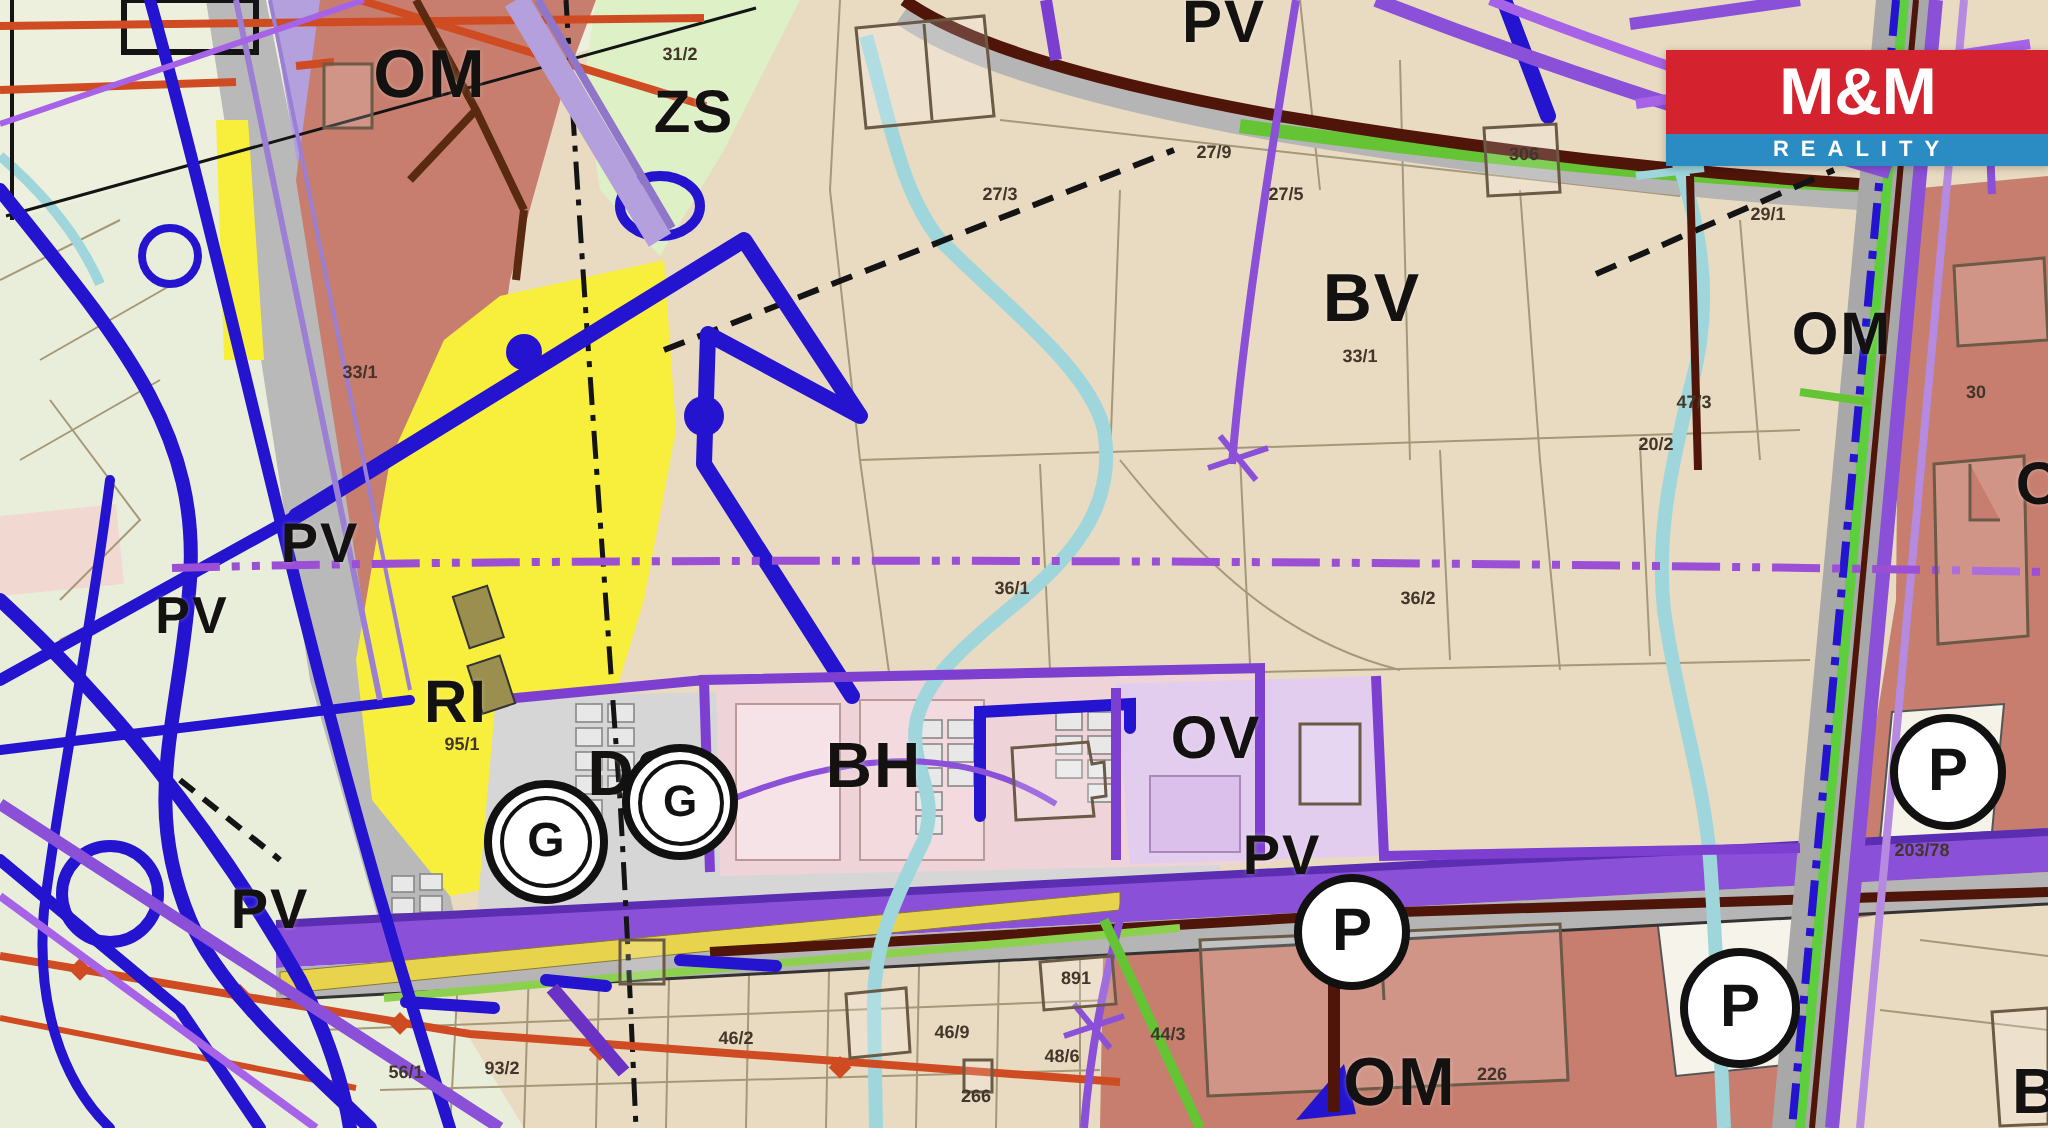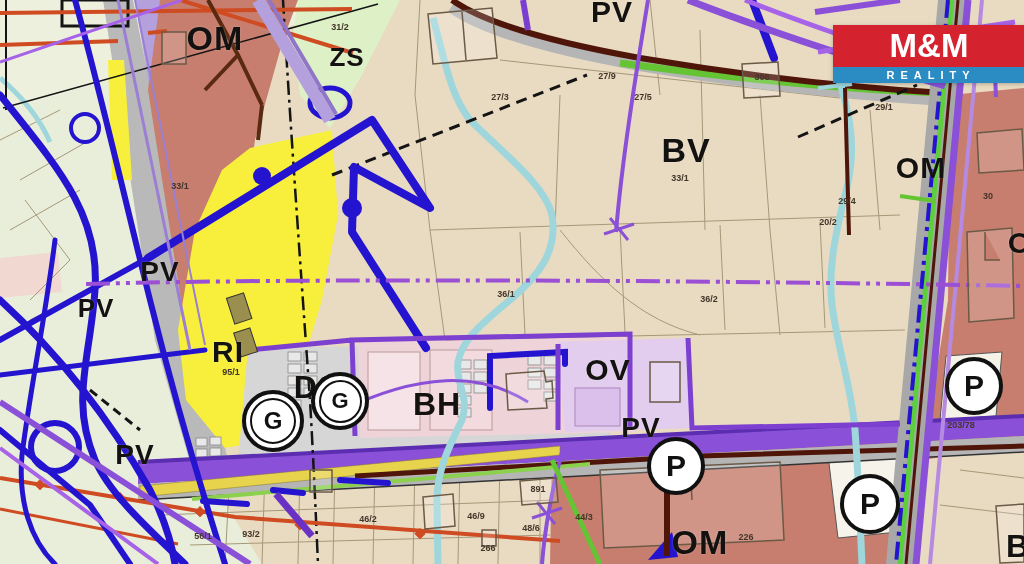--- a/index.html
+++ b/index.html
@@ -256,46 +256,46 @@
     <circle cx="262" cy="176" r="9" fill="#2414cf"></circle>
     <circle cx="352" cy="208" r="10" fill="#2414cf"></circle>
     <polygon points="648,560 672,532 678,557" fill="#2414cf"></polygon>
     <path d="M667,448 L667,556" stroke="#4f1509" stroke-width="6"></path>
     <path d="M845,88 L849,235" stroke="#4f1509" stroke-width="4"></path>
     <path d="M208,0 L238,55 L262,105 M238,55 L205,90 M262,105 L258,140" stroke="#5a2a10" stroke-width="4" fill="none"></path>
   </g>
 </svg>
 
   <span class="zl" style="left:215px;top:38px;font-size:34px">OM</span>
-  <span class="zl" style="left:347px;top:57px;font-size:26px">ZS</span>
+  <span class="zl" style="left:347px;top:57px;font-size:30px">ZS</span>
   <span class="zl" style="left:612px;top:12px;font-size:30px">PV</span>
   <span class="zl" style="left:686px;top:150px;font-size:34px">BV</span>
   <span class="zl" style="left:921px;top:168px;font-size:30px">OM</span>
   <span class="zl" style="left:160px;top:272px;font-size:28px">PV</span>
   <span class="zl" style="left:96px;top:308px;font-size:26px">PV</span>
   <span class="zl" style="left:228px;top:352px;font-size:30px">RI</span>
   <span class="zl" style="left:317px;top:387px;font-size:32px">DS</span>
-  <span class="zl" style="left:437px;top:404px;font-size:32px">BH</span>
+  <span class="zl" style="left:437px;top:383px;font-size:32px">BH</span>
   <span class="zl" style="left:608px;top:370px;font-size:30px">OV</span>
   <span class="zl" style="left:135px;top:455px;font-size:28px">PV</span>
   <span class="zl" style="left:641px;top:428px;font-size:28px">PV</span>
   <span class="zl" style="left:700px;top:542px;font-size:34px">OM</span>
   <span class="zl" style="left:1020px;top:243px;font-size:30px">O</span>
   <span class="zl" style="left:1018px;top:546px;font-size:32px">B</span>
 
   <span class="pl" style="left:340px;top:27px">31/2</span>
   <span class="pl" style="left:500px;top:97px">27/3</span>
   <span class="pl" style="left:643px;top:97px">27/5</span>
   <span class="pl" style="left:607px;top:76px">27/9</span>
   <span class="pl" style="left:762px;top:77px">306</span>
   <span class="pl" style="left:884px;top:107px">29/1</span>
   <span class="pl" style="left:180px;top:186px">33/1</span>
   <span class="pl" style="left:680px;top:178px">33/1</span>
   <span class="pl" style="left:828px;top:222px">20/2</span>
-  <span class="pl" style="left:847px;top:201px">29/4</span>
+  <span class="pl" style="left:847px;top:201px">47/3</span>
   <span class="pl" style="left:506px;top:294px">36/1</span>
   <span class="pl" style="left:709px;top:299px">36/2</span>
   <span class="pl" style="left:231px;top:372px">95/1</span>
   <span class="pl" style="left:984px;top:76px">86/1</span>
   <span class="pl" style="left:988px;top:196px">30</span>
   <span class="pl" style="left:961px;top:425px">203/78</span>
   <span class="pl" style="left:203px;top:536px">56/1</span>
   <span class="pl" style="left:251px;top:534px">93/2</span>
   <span class="pl" style="left:368px;top:519px">46/2</span>
   <span class="pl" style="left:476px;top:516px">46/9</span>

